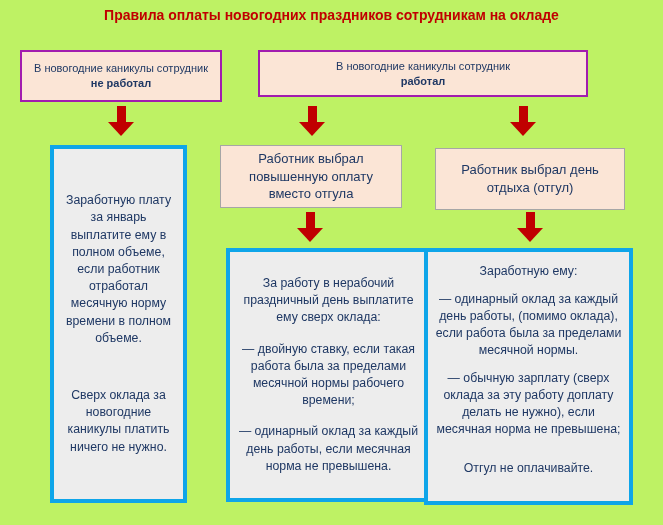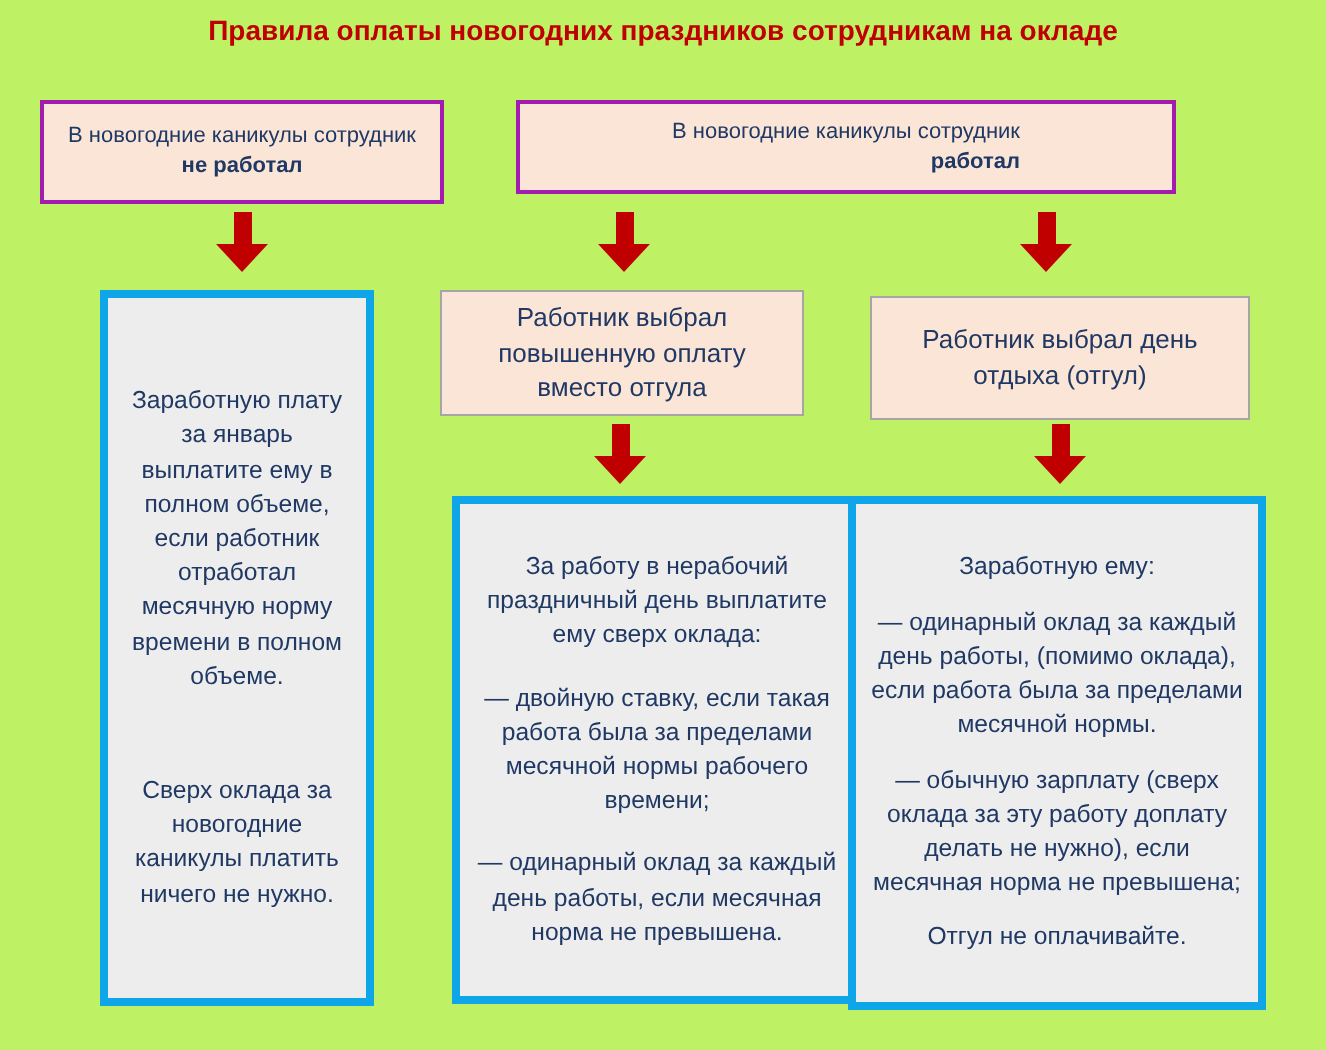--- a/index.html
+++ b/index.html
@@ -13,21 +13,21 @@
   }
   .box {
     position:absolute; box-sizing:border-box;
     display:flex; flex-direction:column; justify-content:center; align-items:center;
     text-align:center; overflow:hidden;
   }
   .cond-box   { background:#fbe5d6; border:2px solid #a21caf; font-size:11px; line-height:1.32; padding:4px 8px; }
   .label-box  { background:#fbe5d6; border:1px solid #a6a6a6; font-size:13px; line-height:1.35; padding:4px 8px; }
   .content-box{ background:#ededed; border:4px solid #0ea5e9; font-size:12.3px; line-height:1.4; padding:6px 7px; }
   .b { font-weight:bold; }
-  .block-bold { font-weight:bold; display:block;text-align:right; }
+  .block-bold { font-weight:bold; display:block; }
   .para { margin:7px 0; }
   .para-wide { margin:14px 0; }
   .arrow { position:absolute; width:26px; }
   .arrow .stem { width:9px; height:16px; background:#c00000; margin:0 auto; }
   .arrow .head { width:0; height:0; border-left:13px solid transparent; border-right:13px solid transparent; border-top:14px solid #c00000; }
 </style>
 </head>
 <body>
 
 <div class="canvas">
@@ -79,16 +79,16 @@
   <div class="box content-box" style="left:205px; top:248px; width:205px; height:254px;margin-left:21px;">
     <div class="para">За работу в нерабочий праздничный день выплатите ему сверх оклада:</div>
     <div class="para">— двойную ставку, если такая работа была за пределами месячной нормы рабочего времени;</div>
     <div class="para">— одинарный оклад за каждый день работы, если месячная норма не превышена.</div>
   </div>
 
   <div class="box content-box" style="left:424px; top:248px; width:209px; height:257px;">
     <div class="para" style="margin:5px 0;">Заработную ему:</div>
     <div class="para" style="margin:5px 0;">— одинарный оклад за каждый день работы, (помимо оклада), если работа была за пределами месячной нормы.</div>
     <div class="para" style="margin:5px 0;">— обычную зарплату (сверх оклада за эту работу доплату делать не нужно), если месячная норма не превышена;</div>
-    <div class="para" style="margin:5px 0;">Отгул не оплачивайте.</div>
+    <div class="para" style="margin:17px 0;">Отгул не оплачивайте.</div>
   </div>
 
 </div>
 
 </body></html>

